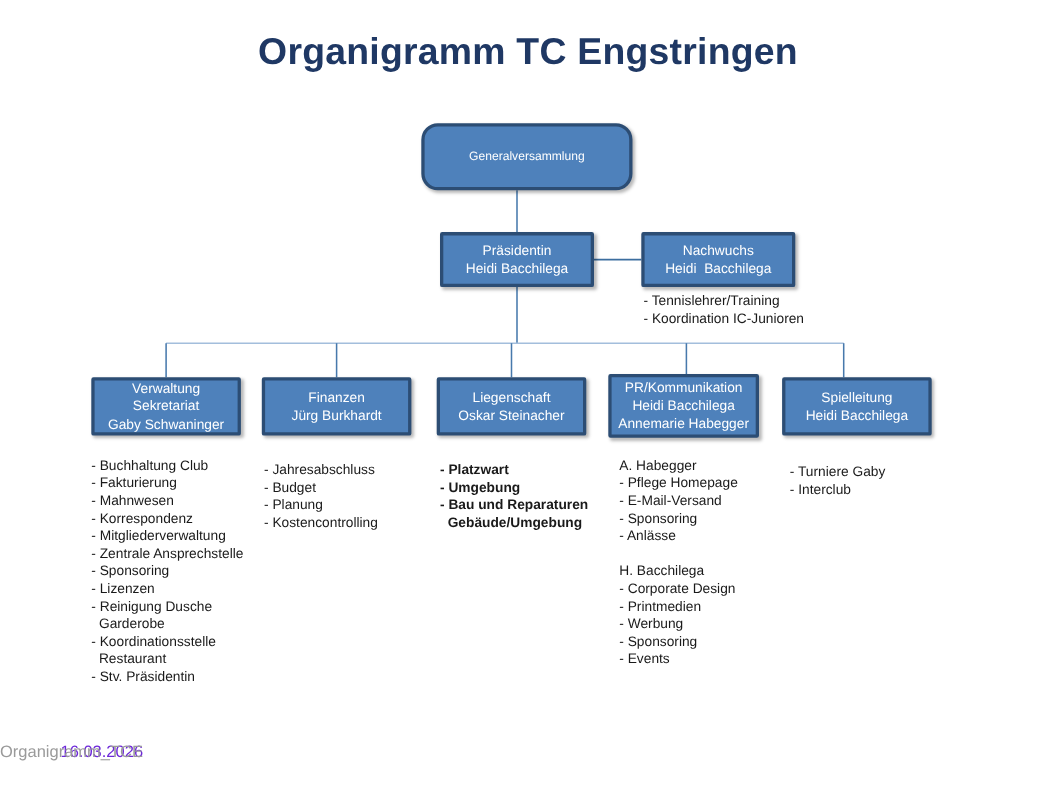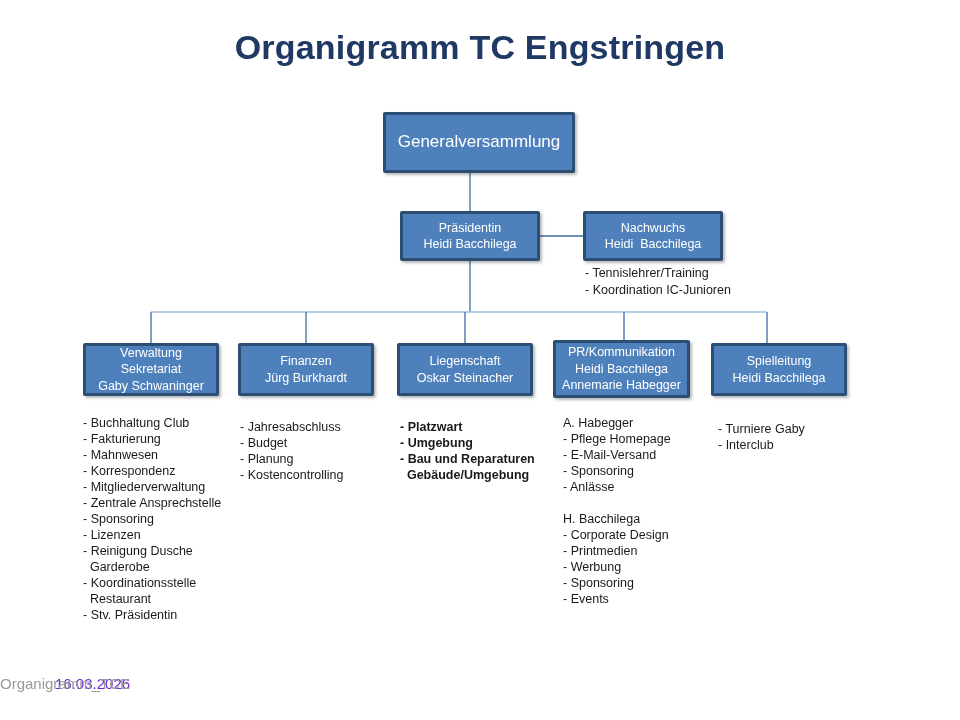--- a/index.html
+++ b/index.html
@@ -43,21 +43,21 @@
     box-shadow: 2px 2px 3px rgba(0,0,0,0.28);
     color: #ffffff;
     font-size: 12.5px;
     line-height: 1.32;
     display: flex;
     align-items: center;
     justify-content: center;
     text-align: center;
     white-space: pre;
   }
-  .box-generalversammlung { left: 383px; top: 112px; width: 192px; height: 61px; font-size: 17px; }
+  .box-generalversammlung { left: 383px; top: 112px; width: 192px; height: 61px; font-size: 11px; border-radius: 15px; }
   .box-praesidentin       { left: 400px; top: 211px; width: 140px; height: 50px; }
   .box-nachwuchs          { left: 583px; top: 211px; width: 140px; height: 50px; }
   .box-verwaltung         { left:  83px; top: 343px; width: 136px; height: 53px; }
   .box-finanzen           { left: 238px; top: 343px; width: 136px; height: 53px; }
   .box-liegenschaft       { left: 397px; top: 343px; width: 136px; height: 53px; }
   .box-pr                 { left: 553px; top: 340px; width: 137px; height: 58px; }
   .box-spielleitung       { left: 711px; top: 343px; width: 136px; height: 53px; }
   .task-list {
     position: absolute;
     color: #1a1a1a;

